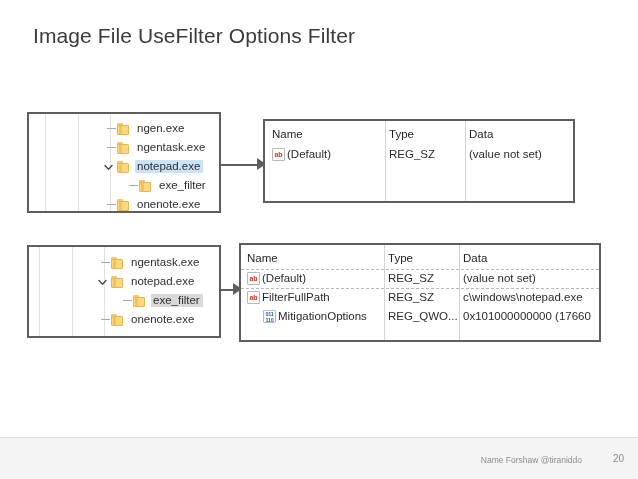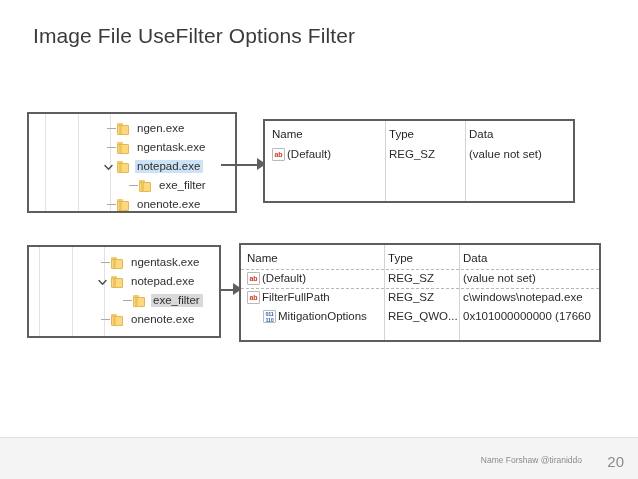--- a/index.html
+++ b/index.html
@@ -265,30 +265,30 @@
     right: 56px;
     top: 455px;
     font-size: 8.5px;
     color: #8c8c8c;
     white-space: nowrap;
   }
   .footer-page {
     position: absolute;
     right: 14px;
     top: 453px;
-    font-size: 15px;
+    font-size: 10px;
     color: #8c8c8c;
   }
 </style>
 </head>
 <body>
 
 <div class="slide-title">Image File UseFilter Options Filter</div>
 
-<div class="panel tree-panel" id="tree1" style="left:27px; top:112px; width:210px; height:101px;">
+<div class="panel tree-panel" id="tree1" style="left:27px; top:112px; width:194px; height:101px;">
   <div class="tree-guides">
     <i style="left:16px;"></i>
     <i style="left:49px;"></i>
     <i style="left:81px;"></i>
   </div>
   <div class="tree-rows" id="tree1-rows" style="top:5px;">
       <div class="tree-row">
         <span class="elbow" style="left: 75px; top: 0px; width: 13px; height: 19px;">
           <span class="h" style="left:3px;top:9px;width:9px;"></span>
         </span>

